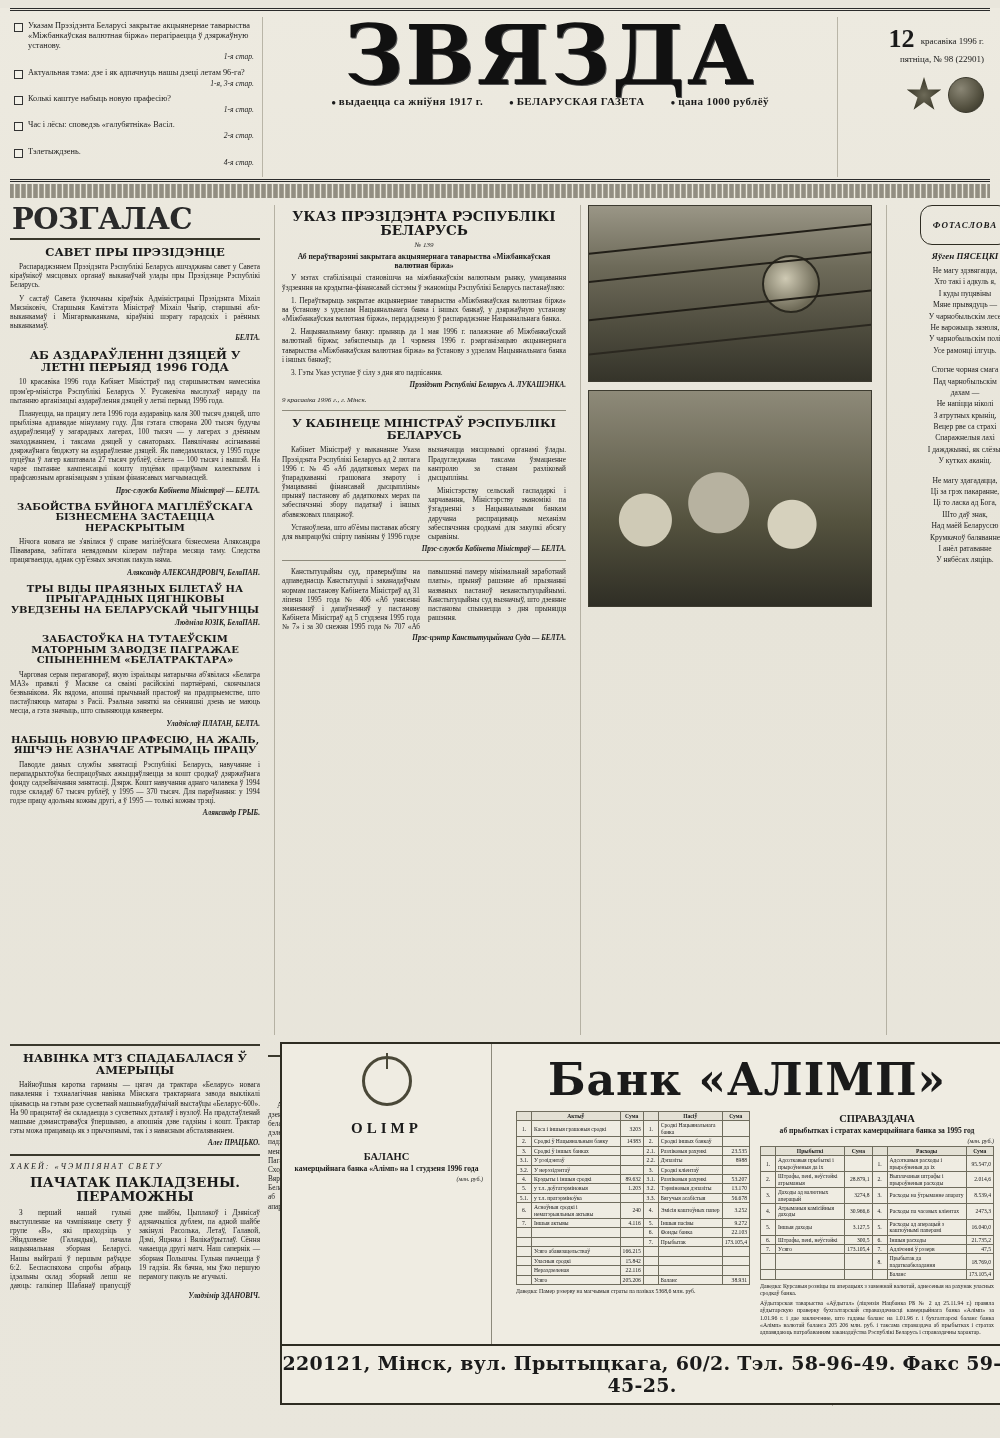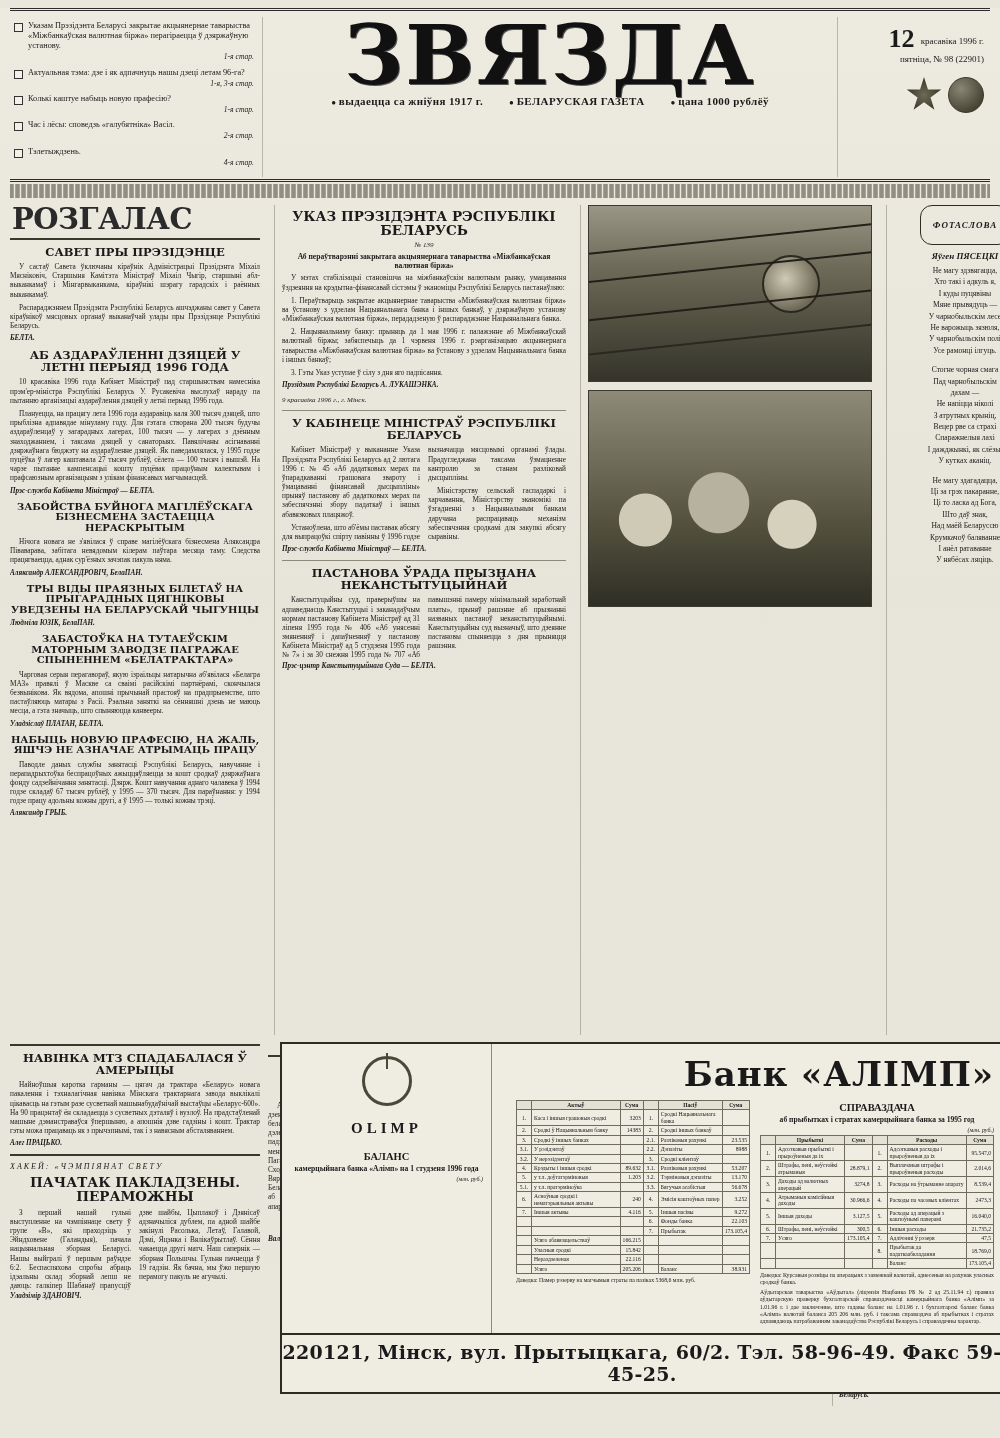--- a/index.html
+++ b/index.html
@@ -91,21 +91,21 @@
   h2.head{
     font-family:"DejaVu Serif",serif;
     font-weight:bold;text-align:center;
     margin:4px 0 4px 0;line-height:1.05;
   }
   .h-xl{font-size:16px;}
   .h-lg{font-size:13.5px;}
   .h-md{font-size:11.5px;}
   .h-sm{font-size:10px;}
   p.body{font-size:7.3px;line-height:1.26;text-align:justify;margin:0 0 4px 0;text-indent:9px;}
-  .sign{font-size:7.2px;font-style:italic;text-align:left;font-weight:bold;margin:2px 0 7px 0;}
+  .sign{font-size:7.2px;font-style:italic;text-align:right;font-weight:bold;margin:2px 0 7px 0;}
   .hr{border-top:1px solid #8d8a7c;margin:6px 0;}
   .hr.thick{border-top:2px solid #3a382c;}
   
   .ghost-title{
     font-family:"DejaVu Serif",serif;
     font-size:29px;font-weight:bold;line-height:0.86;
     color:#2a2a2a;letter-spacing:-0.5px;
     position:relative;margin:2px 0 6px 2px;
   }
   .ghost-title .shadow{
@@ -153,21 +153,21 @@
     text-align:center;font-size:9px;font-style:italic;letter-spacing:3px;margin:2px 0;
   }
   .five-col{display:grid;grid-template-columns:repeat(5,1fr);gap:7px;}
   
   .bank{
     margin:8px 10px 0 10px;border:2px solid #2e2c22;background:#efece2;
     display:grid;grid-template-columns:210px 1fr;
   }
   .bank-left{border-right:1px solid #8d8a7c;padding:8px;}
   .bank-title{
-    font-family:"DejaVu Serif",serif;font-size:34px;font-weight:bold;text-align:right;
+    font-family:"DejaVu Serif",serif;font-size:44px;font-weight:bold;text-align:center;
     letter-spacing:1px;margin:2px 0 0 0;
   }
   .olimp{
     text-align:center;font-size:15px;letter-spacing:4px;font-weight:bold;margin-top:14px;
   }
   .olimp-ring{
     width:44px;height:44px;border:3px solid #4a4838;border-radius:50%;margin:4px auto 2px;
     position:relative;
   }
   .olimp-ring:after{
@@ -260,22 +260,22 @@
   <div class="body-grid">
 
     <div class="col">
       <div class="ghost-title">
         <span class="shadow">РОЗГАЛАС</span>
         <span>РОЗГАЛАС</span>
       </div>
       <div class="hr thick"></div>
 
       <h2 class="head h-md">САВЕТ ПРЫ ПРЭЗІДЭНЦЕ</h2>
+      <p class="body">Распараджэннем Прэзідэнта Рэспублікі Беларусь ашчэджаны савет у Савета кіраўнікоў мясцовых органаў выканаўчай улады пры Прэзідэнце Рэспублікі Беларусь.</p>
       <p class="body">У састаў Савета ўключаны кіраўнік Адміністрацыі Прэзідэнта Міхаіл Мясніковіч, Старшыня Камітэта Міністраў Міхаіл Чыгір, старшыні абл- выканкамаў і Мінгарвыканкама, кіраўнікі шэрагу гарадскіх і раённых выканкамаў.</p>
-      <p class="body">Распараджэннем Прэзідэнта Рэспублікі Беларусь ашчэджаны савет у Савета кіраўнікоў мясцовых органаў выканаўчай улады пры Прэзідэнце Рэспублікі Беларусь.</p>
       <div class="sign">БЕЛТА.</div>
 
       <h2 class="head h-md">АБ АЗДАРАЎЛЕННІ ДЗЯЦЕЙ У ЛЕТНІ ПЕРЫЯД 1996 ГОДА</h2>
       <p class="body">10 красавіка 1996 года Кабінет Міністраў пад старшынствам намесніка прэм'ер-міністра Рэспублікі Беларусь У. Русакевіча выслухаў нараду па пытанню арганізацыі аздараўлення дзяцей у летні перыяд 1996 года.</p>
       <p class="body">Плануецца, на працягу лета 1996 года аздаравіць каля 300 тысяч дзяцей, што прыблізна адпавядае мінуламу году. Для гэтага створана 200 тысяч будучы аздараўленцаў у загарадных лагерах, 100 тысяч — у лагерах з дзённым знаходжаннем, і таксама дзяцей у санаторыях. Павялічаны асігнаванні дзяржаўнага бюджэту на аздараўленне дзяцей. Як паведамлялася, у 1995 годзе пуцёўка ў лагер каштавала 27 тысяч рублёў, сёлета — 100 тысяч і вышэй. На чарзе пытанне кампенсацыі кошту пуцёвак працоўным калектывам і прафсаюзным арганізацыям з улікам фінансавых магчымасцей.</p>
       <div class="sign">Прэс-служба Кабінета Міністраў — БЕЛТА.</div>
 
       <h2 class="head h-sm">ЗАБОЙСТВА БУЙНОГА МАГІЛЁЎСКАГА БІЗНЕСМЕНА ЗАСТАЕЦЦА НЕРАСКРЫТЫМ</h2>
       <p class="body">Нічога новага не з'явілася ў справе магілёўскага бізнесмена Аляксандра Піваварава, забітага невядомым кілерам паўтара месяца таму. Следства працягваецца, аднак сур'ёзных зачэпак пакуль няма.</p>
       <div class="sign">Аляксандр АЛЕКСАНДРОВІЧ, БелаПАН.</div>
@@ -306,21 +306,20 @@
       <div class="hr"></div>
       <h2 class="head h-md">У КАБІНЕЦЕ МІНІСТРАЎ РЭСПУБЛІКІ БЕЛАРУСЬ</h2>
       <div style="column-count:2;column-gap:8px;">
         <p class="body">Кабінет Міністраў у выкананне Указа Прэзідэнта Рэспублікі Беларусь ад 2 лютага 1996 г. № 45 «Аб дадатковых мерах па ўпарадкаванні грашовага звароту і ўмацаванні фінансавай дысцыпліны» прыняў пастанову аб дадатковых мерах па забеспячэнні збору падаткаў і іншых абавязковых плацяжоў.</p>
         <p class="body">Устаноўлена, што аб'ёмы паставак абсягу для выпрацоўкі спірту павінны ў 1996 годзе вызначацца мясцовымі органамі ўлады. Прадугледжана таксама ўзмацненне кантролю за станам разліковай дысцыпліны.</p>
         <p class="body">Міністэрству сельскай гаспадаркі і харчавання, Міністэрству эканомікі па ўзгадненні з Нацыянальным банкам даручана распрацаваць механізм забеспячэння сродкамі для закупкі абсягу сыравіны.</p>
       </div>
       <div class="sign">Прэс-служба Кабінета Міністраў — БЕЛТА.</div>
 
       <div class="hr"></div>
-      <h2 class="head h-md">ПАСТАНОВА ЎРАДА ПРЫЗНАНА НЕКАНСТЫТУЦЫЙНАЙ</h2>
       <div style="column-count:2;column-gap:8px;">
         <p class="body">Канстытуцыйны суд, праверыўшы на адпаведнасць Канстытуцыі і заканадаўчым нормам пастанову Кабінета Міністраў ад 31 ліпеня 1995 года № 406 «Аб унясенні змяненняў і дапаўненняў у пастанову Кабінета Міністраў ад 5 студзеня 1995 года № 7» і за 30 снежня 1995 года № 707 «Аб павышэнні памеру мінімальнай заработнай платы», прыняў рашэнне аб прызнанні названых пастаноў неканстытуцыйнымі. Канстытуцыйны суд вызначыў, што дзеянне пастановы спыняецца з дня прыняцця рашэння.</p>
       </div>
       <div class="sign">Прэс-цэнтр Канстытуцыйнага Суда — БЕЛТА.</div>
     </div>
 
     <div class="col rule-v" style="padding-left:7px">
       <div class="photo barbed"></div>
       <div class="caption"></div>
       <div style="height:6px"></div>

